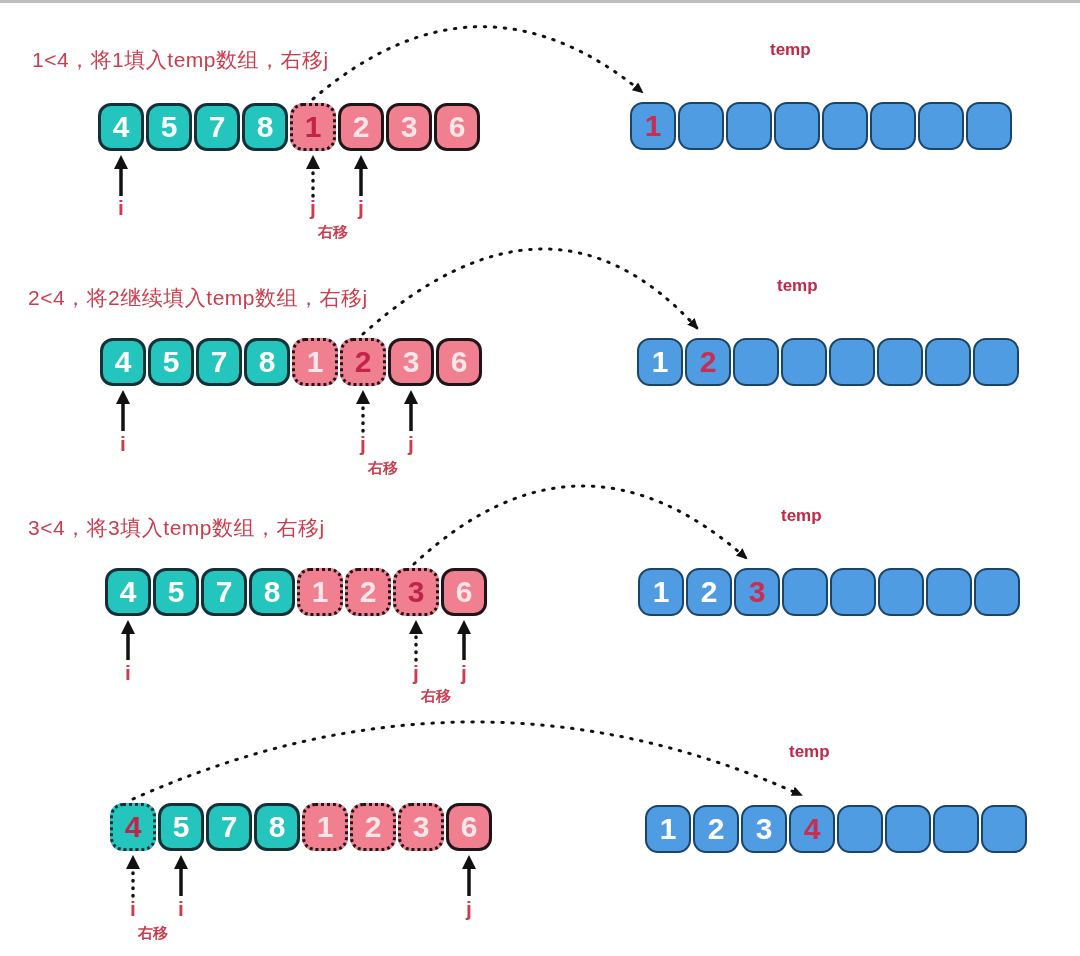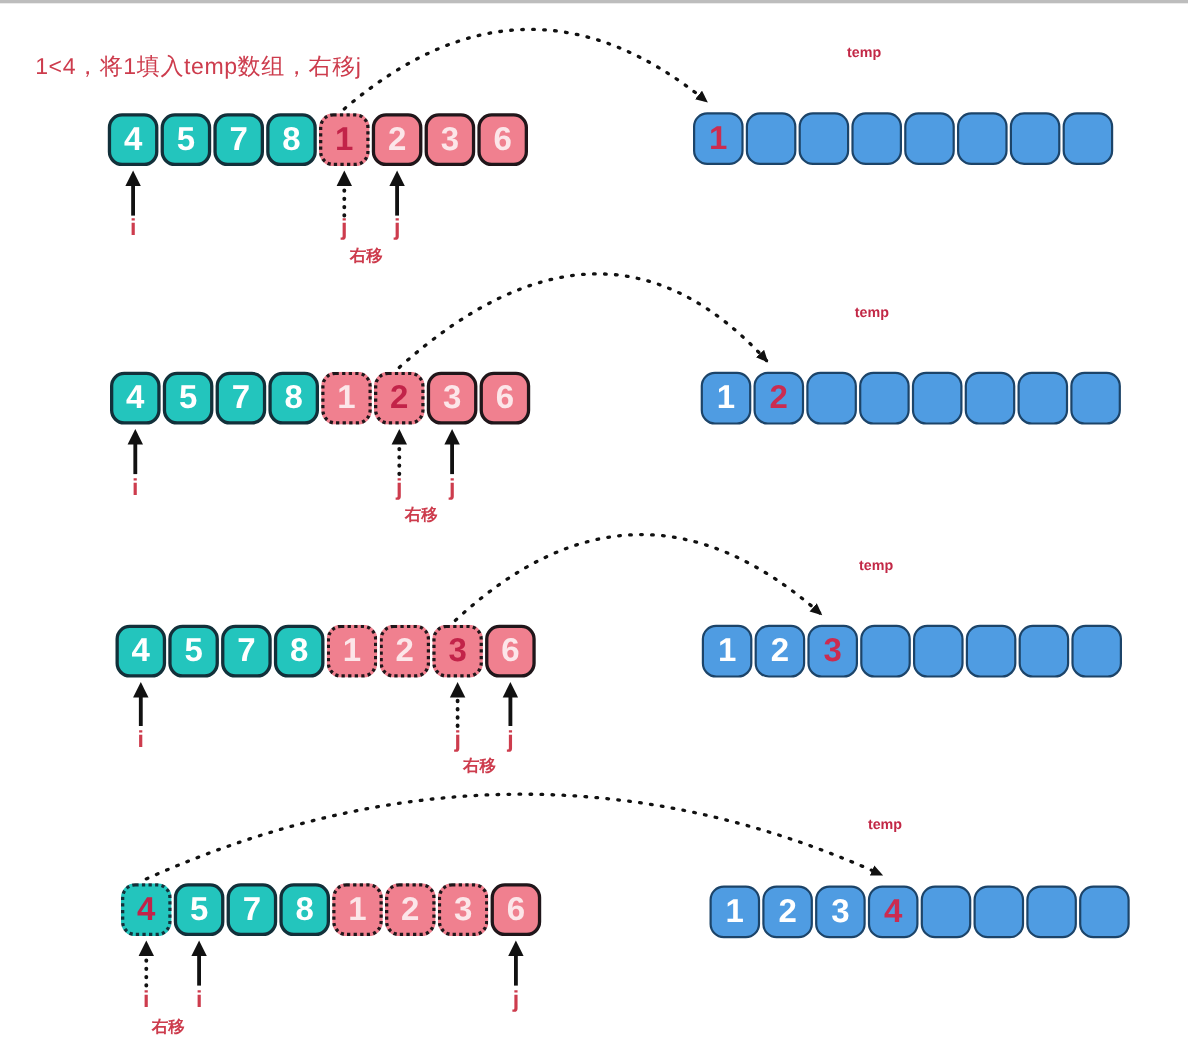--- a/index.html
+++ b/index.html
@@ -19,21 +19,21 @@
     box-sizing:border-box; width:46px; height:48px; border-radius:13px;
     display:flex; align-items:center; justify-content:center;
     font-size:30px; font-weight:700; line-height:1;
   }
   .f-teal { background:#23c5bd; border:3px solid #12303a; color:#ffffff; }
   .f-pink { background:#f0808f; border:3px solid #20161a; color:#fce6e9; }
   .f-blue { background:#4f9ce2; border:2.5px solid #1c4469; color:#ffffff; }
   .b-dotted { border-style:dotted; }
   .t-hl { color:#c22349 !important; }
   .f-blue.t-hl { color:#cb2c50 !important; }
-  .temp-label { position:absolute; color:#c22846; font-size:13px; font-weight:700;text-align:right; }
+  .temp-label { position:absolute; color:#c22846; font-size:17px; font-weight:700;text-align:right; }
   .ptr-label {
     position:absolute; color:#cd3c4d; font-size:21px; font-weight:700;
     width:24px; text-align:center;
   }
   .ptr-sub {
     position:absolute; color:#cd3c4d; font-size:15px; font-weight:700;
     width:48px; text-align:center; white-space:nowrap;
   }
   #overlay { position:absolute; inset:0; z-index:5; pointer-events:none; }
 </style>
@@ -97,20 +97,21 @@
       <div class="box f-blue"></div>
       <div class="box f-blue"></div>
       <div class="box f-blue"></div>
       <div class="box f-blue"></div>
       <div class="box f-blue"></div>
     </div>
     <div class="ptr-label" style="left: 109px; top: 196px;">i</div>
     <div class="ptr-label" style="left: 301px; top: 196px;">j</div>
     <div class="ptr-sub" style="left: 309px; top: 223px;">右移</div>
     <div class="ptr-label" style="left: 349px; top: 196px;">j</div>
+    <div class="caption" style="left: 28px; top: 284px;">2&lt;4，将2继续填入temp数组，右移j</div>
     <div class="arr" style="left: 100px; top: 338px;">
       <div class="box f-teal">4</div>
       <div class="box f-teal">5</div>
       <div class="box f-teal">7</div>
       <div class="box f-teal">8</div>
       <div class="box f-pink b-dotted">1</div>
       <div class="box f-pink b-dotted t-hl">2</div>
       <div class="box f-pink">3</div>
       <div class="box f-pink">6</div>
     </div>
@@ -122,20 +123,21 @@
       <div class="box f-blue"></div>
       <div class="box f-blue"></div>
       <div class="box f-blue"></div>
       <div class="box f-blue"></div>
       <div class="box f-blue"></div>
     </div>
     <div class="ptr-label" style="left: 111px; top: 432px;">i</div>
     <div class="ptr-label" style="left: 351px; top: 432px;">j</div>
     <div class="ptr-sub" style="left: 359px; top: 459px;">右移</div>
     <div class="ptr-label" style="left: 399px; top: 432px;">j</div>
+    <div class="caption" style="left: 28px; top: 514px;">3&lt;4，将3填入temp数组，右移j</div>
     <div class="arr" style="left: 105px; top: 568px;">
       <div class="box f-teal">4</div>
       <div class="box f-teal">5</div>
       <div class="box f-teal">7</div>
       <div class="box f-teal">8</div>
       <div class="box f-pink b-dotted">1</div>
       <div class="box f-pink b-dotted">2</div>
       <div class="box f-pink b-dotted t-hl">3</div>
       <div class="box f-pink">6</div>
     </div>

